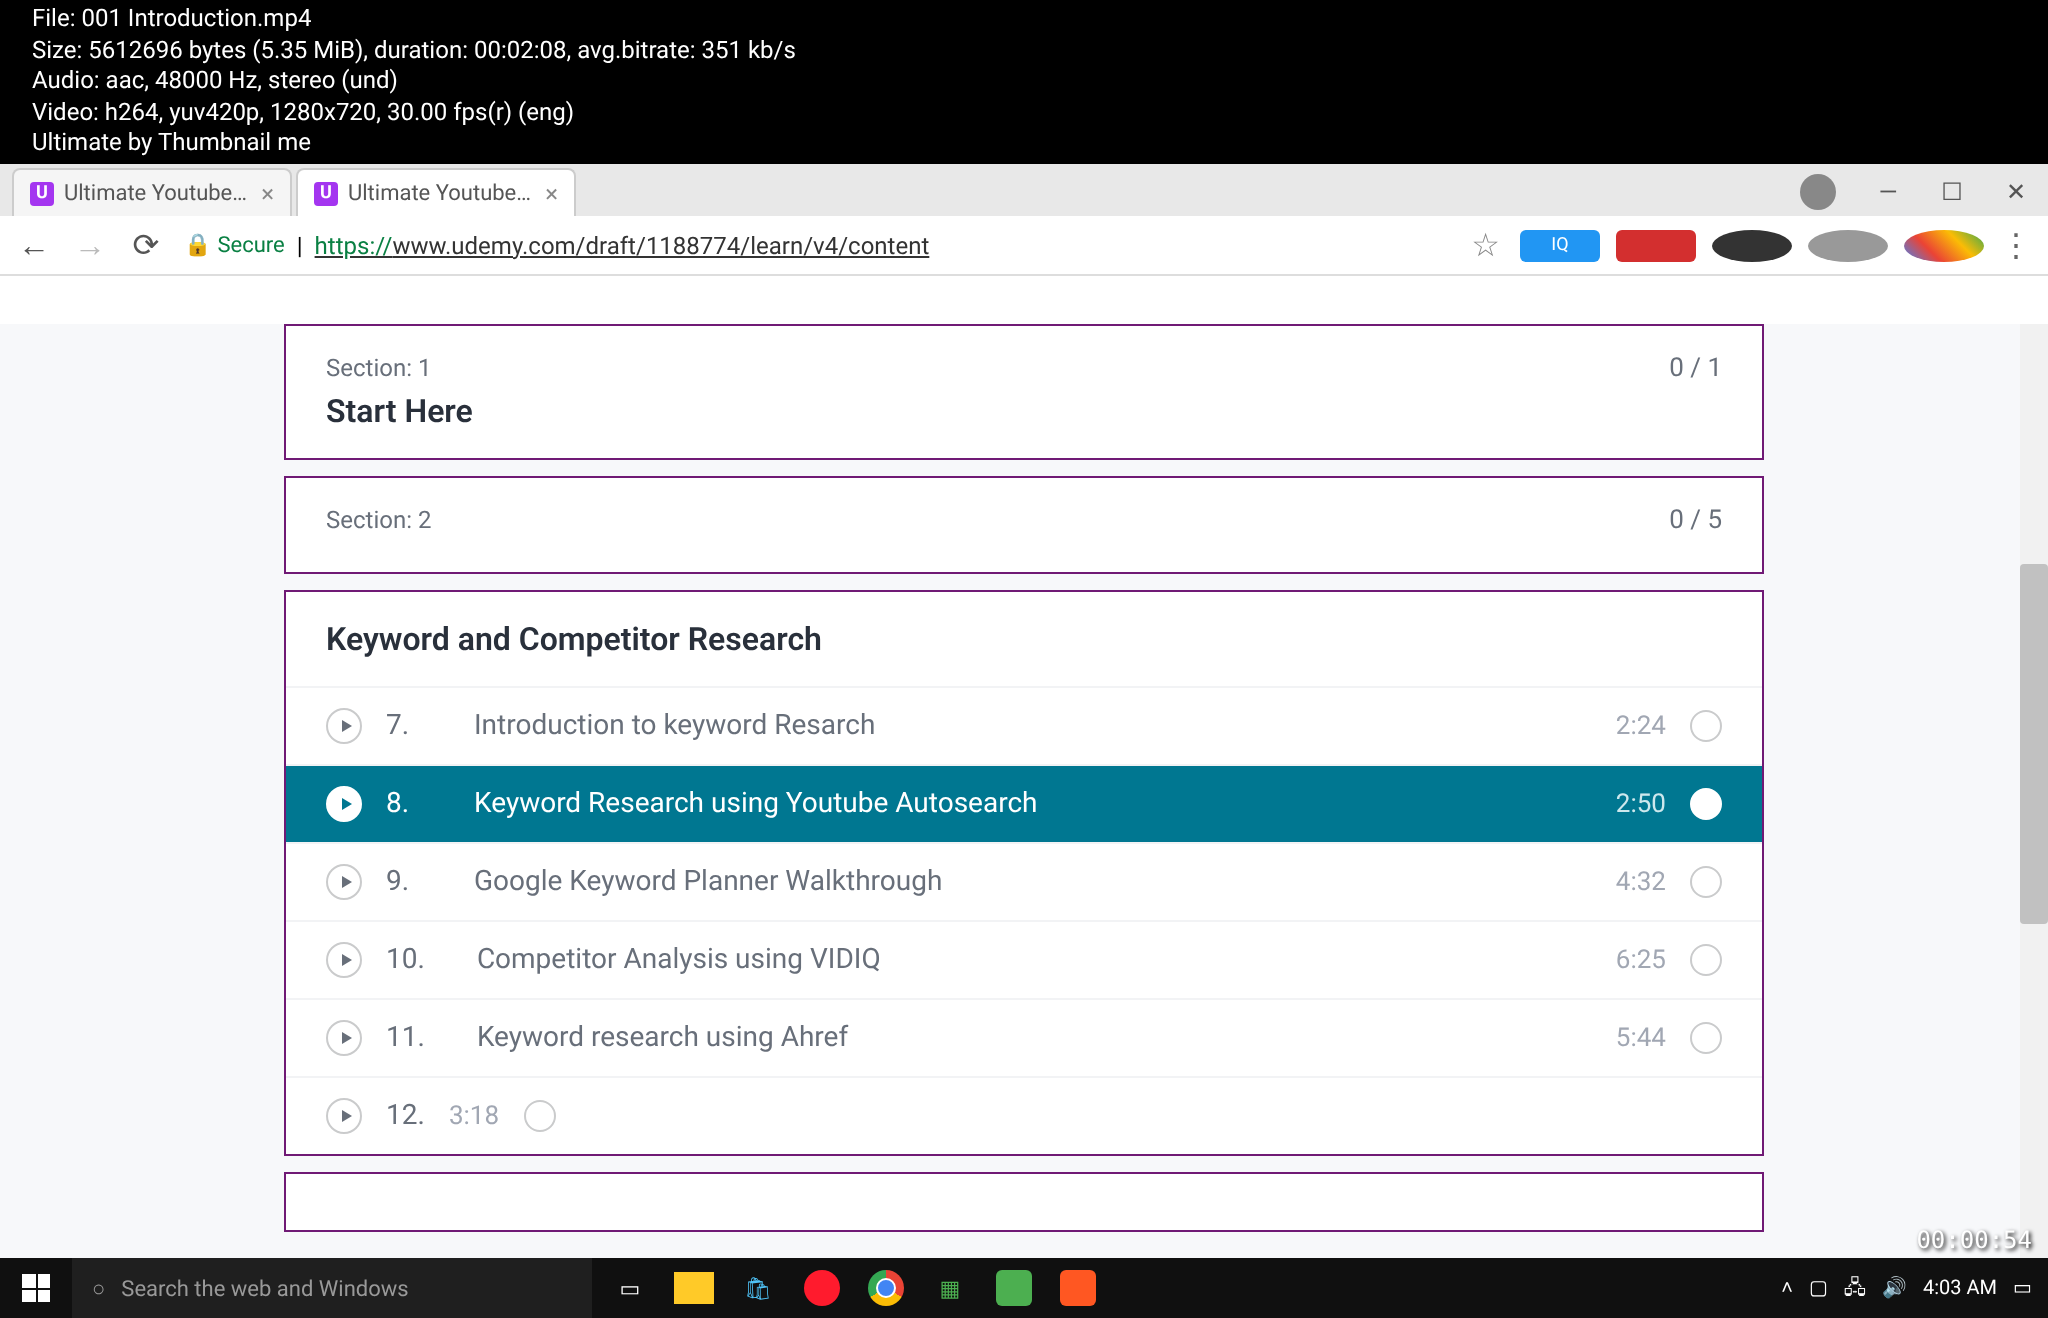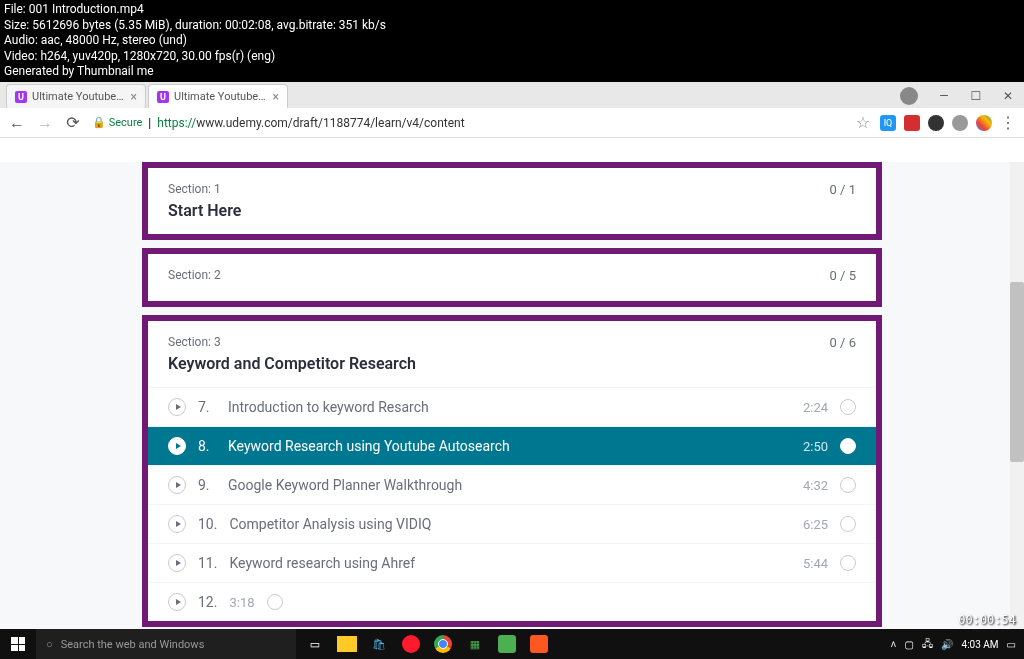--- a/index.html
+++ b/index.html
@@ -1,57 +1,57 @@
 <!DOCTYPE html>
 <html><head>
 <meta charset="utf-8">
 <style>
 * { margin: 0; padding: 0; box-sizing: border-box; font-family: -apple-system, BlinkMacSystemFont, "Segoe UI", Roboto, sans-serif; }
 body { width: 1024px; height: 659px; overflow: hidden; background: #fff; position: relative; }
 
-.video-overlay { position: absolute; top: 0; left: 0; right: 0; background: #000; color: #fff; font-family: "Consolas", monospace; font-size: 12px; padding: 2px 4px; line-height: 1.3; z-index: 100; }
+.video-overlay { position: absolute; top: 0; left: 0; right: 0; background: #000; color: #fff; font-family: "Consolas", monospace; font-size: 12px; padding: 2px 16px; line-height: 1.3; z-index: 100; }
 
 .browser-chrome { position: absolute; top: 80px; left: 0; right: 0; }
 .titlebar { height: 24px; background: #fff; display: flex; align-items: center; justify-content: flex-end; padding: 0 6px; gap: 18px; }
 .titlebar .winbtn { width: 12px; height: 12px; display: inline-flex; align-items: center; justify-content: center; color: #555; font-size: 12px; }
 
 .tabbar { height: 28px; background: #e8e8e8; display: flex; align-items: flex-end; padding-left: 6px; }
 .tab { display: flex; align-items: center; background: #f5f5f5; border: 1px solid #ccc; border-bottom: none; border-radius: 4px 4px 0 0; height: 24px; padding: 0 8px; font-size: 11px; color: #555; margin-right: 2px; max-width: 140px; gap: 5px; }
 .tab.active { background: #fff; }
 .tab-favicon { width: 12px; height: 12px; background: #a435f0; border-radius: 2px; color: #fff; font-size: 9px; display: flex; align-items: center; justify-content: center; font-weight: bold; }
 .tab-title { white-space: nowrap; overflow: hidden; text-overflow: ellipsis; flex: 1; }
 .tab-close { color: #888; font-size: 12px; }
 
 .addrbar { height: 30px; background: #fff; border-bottom: 1px solid #ddd; display: flex; align-items: center; padding: 0 8px; gap: 10px; }
 .addrbar .navbtn { color: #555; font-size: 16px; width: 18px; text-align: center; }
 .addrbar .navbtn.fwd { color: #bbb; }
 .url-area { flex: 1; display: flex; align-items: center; gap: 6px; font-size: 12px; }
 .secure { color: #0a8043; font-size: 11px; display: flex; align-items: center; gap: 3px; }
-.url-text { color: #333; }
+.url-text { color: #333; text-decoration: underline; }
 .url-protocol { color: #0a8043; }
 .addrbar .ext-icons { display: flex; gap: 8px; align-items: center; }
-.ext-icon { width: 16px; height: 16px; border-radius: 3px; display: inline-block; }
+.ext-icon { width: 40px; height: 16px; border-radius: 3px; display: inline-block; }
 
 .content-area { position: absolute; top: 162px; left: 0; right: 0; bottom: 30px; background: #f7f8fa; overflow: hidden; }
 .course-container { width: 740px; margin: 0 auto; }
 
-.section-card { background: #fff; margin-bottom: 8px; border: 6px solid #701a75; }
+.section-card { background: #fff; margin-bottom: 8px; border: 1px solid #701a75; }
 .section-header { padding: 14px 20px; }
 .section-label { font-size: 12px; color: #686f7a; margin-bottom: 4px; display: flex; justify-content: space-between; }
 .section-title { font-size: 16px; font-weight: 600; color: #29303b; }
 .section-progress { font-size: 13px; color: #686f7a; }
 
 .lecture { display: flex; align-items: center; padding: 10px 20px; border-top: 1px solid #f2f3f5; font-size: 14px; color: #686f7a; gap: 12px; }
 .lecture.active { background: #007791; color: #fff; }
 .play-icon { width: 18px; height: 18px; border: 1px solid #cacbcc; border-radius: 50%; display: flex; align-items: center; justify-content: center; flex-shrink: 0; }
 .lecture.active .play-icon { border-color: #fff; background: #fff; }
 .play-triangle { width: 0; height: 0; border-left: 5px solid #686f7a; border-top: 3px solid transparent; border-bottom: 3px solid transparent; margin-left: 2px; }
 .lecture.active .play-triangle { border-left-color: #007791; }
 .lecture-num { min-width: 18px; }
-.lecture-title { flex: 1; }
+.lecture-title { flex: 1; margin-left: 14px; }
 .lecture-time { font-size: 13px; color: #a1a7b3; }
 .lecture.active .lecture-time { color: #cde8ed; }
 .complete-circle { width: 16px; height: 16px; border: 1.5px solid #cacbcc; border-radius: 50%; flex-shrink: 0; }
 .lecture.active .complete-circle { border-color: #fff; background: #fff; }
 
 .scrollbar-v { position: absolute; right: 0; top: 162px; bottom: 30px; width: 14px; background: #f1f1f1; }
 .scrollbar-thumb { position: absolute; top: 120px; width: 14px; height: 180px; background: #c1c1c1; border-radius: 2px; }
 
 .taskbar { position: absolute; bottom: 0; left: 0; right: 0; height: 30px; background: #101010; display: flex; align-items: center; color: #fff; font-size: 11px; }
 .start-btn { width: 36px; height: 30px; display: flex; align-items: center; justify-content: center; }
@@ -65,21 +65,21 @@
 .timestamp-overlay { position: absolute; bottom: 32px; right: 8px; color: #fff; font-family: monospace; font-size: 12px; text-shadow: 1px 1px 2px #000; z-index: 50; }
 </style>
 </head>
 <body>
 
 <div class="video-overlay">
   <div>File: 001 Introduction.mp4</div>
   <div>Size: 5612696 bytes (5.35 MiB), duration: 00:02:08, avg.bitrate: 351 kb/s</div>
   <div>Audio: aac, 48000 Hz, stereo (und)</div>
   <div>Video: h264, yuv420p, 1280x720, 30.00 fps(r) (eng)</div>
-  <div>Generated by Thumbnail me</div>
+  <div>Ultimate by Thumbnail me</div>
 </div>
 
 <div class="browser-chrome">
   <div class="tabbar">
     <div class="tab">
       <span class="tab-favicon">U</span>
       <span class="tab-title">Ultimate Youtube Course</span>
       <span class="tab-close">×</span>
     </div>
     <div class="tab active">
@@ -131,24 +131,20 @@
       <div class="section-card">
         <div class="section-header">
     <div class="section-label">
             <span>Section: 2</span>
       <span class="section-progress"><span class="">0</span> / 5</span>
           </div>
   </div>
       </div>
       <div class="section-card">
         <div class="section-header">
-    <div class="section-label">
-            <span>Section: 3</span>
-      <span class="section-progress"><span class="">0</span> / 6</span>
-          </div>
     <div class="section-title">Keyword and Competitor Research</div>
   </div>
         <div class="lecture ">
       <span class="play-icon">
             <span class="play-triangle"></span>
           </span>
       <span class="lecture-num">7.</span>
       <span class="lecture-title">Introduction to keyword Resarch</span>
       <span class="lecture-time">2:24</span>
       <span class="complete-circle"></span>

